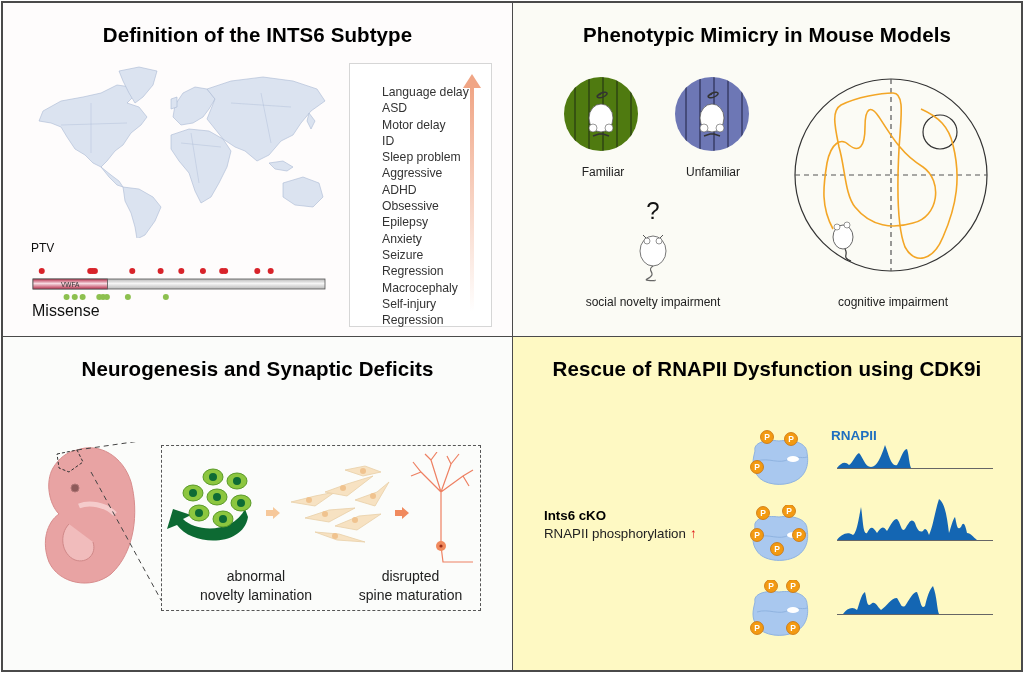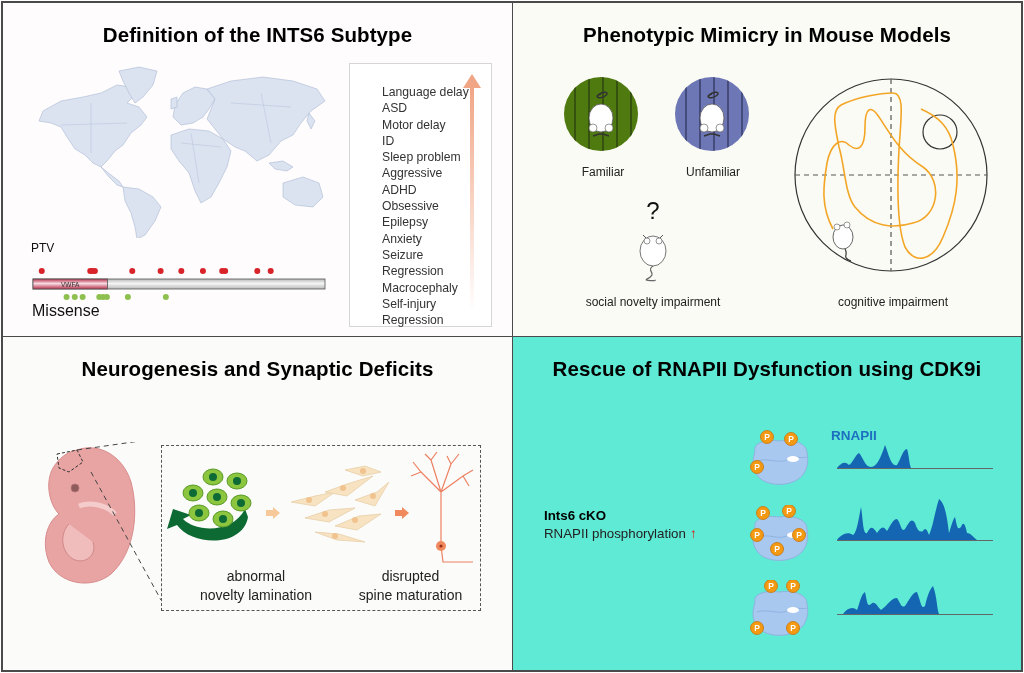--- a/index.html
+++ b/index.html
@@ -1,21 +1,21 @@
 <!DOCTYPE html>
 <html><head>
 <meta charset="utf-8">
 <style>
   html, body { margin:0; padding:0; }
   body { width:1024px; height:673px; background:#ffffff; font-family:"Liberation Sans", sans-serif; overflow:hidden; position:relative; }
   .panel { position:absolute; box-sizing:border-box; border:2px solid #4a4a4a; overflow:hidden; }
   #p1 { left:1px; top:1px; width:512px; height:336px; background:#fefcfc; border-right-width:1px; border-bottom-width:1px; }
   #p2 { left:512px; top:1px; width:511px; height:336px; background:#fbfbf5; border-left-width:1px; border-bottom-width:1px;padding-left:44px; }
   #p3 { left:1px; top:336px; width:512px; height:336px; background:#fbfcfa; border-right-width:1px; border-top-width:1px; }
-  #p4 { left:512px; top:336px; width:511px; height:336px; background:#5eead4; border-left-width:1px; border-top-width:1px; }
+  #p4 { left:512px; top:336px; width:511px; height:336px; background:#fef9c3; border-left-width:1px; border-top-width:1px; }
   .ptitle { position:absolute; left:0; right:0; top:20px; text-align:center; font-weight:bold; font-size:20.5px; color:#000; letter-spacing:0.1px; }
   .abs { position:absolute; }
   svg text { font-family:"Liberation Sans", sans-serif; }
 
   
   .pheno-box { position:absolute; left:346px; top:60px; width:143px; height:264px; border:1px solid #d6d6d6; background:#fff; box-sizing:border-box; }
   .pheno-list { position:absolute; left:20px; top:8px; margin:12px; padding:0; list-style:none; font-size:12.2px; line-height:16.3px; color:#333; }
   .pheno-arrow { position:absolute; right:10px; top:10px; width:18px; height:240px; }
   .lbl-ptv { position:absolute; left:28px; top:238px; font-size:12px; color:#111; }
   .lbl-mis { position:absolute; left:29px; top:299px; font-size:16px; color:#111; }

